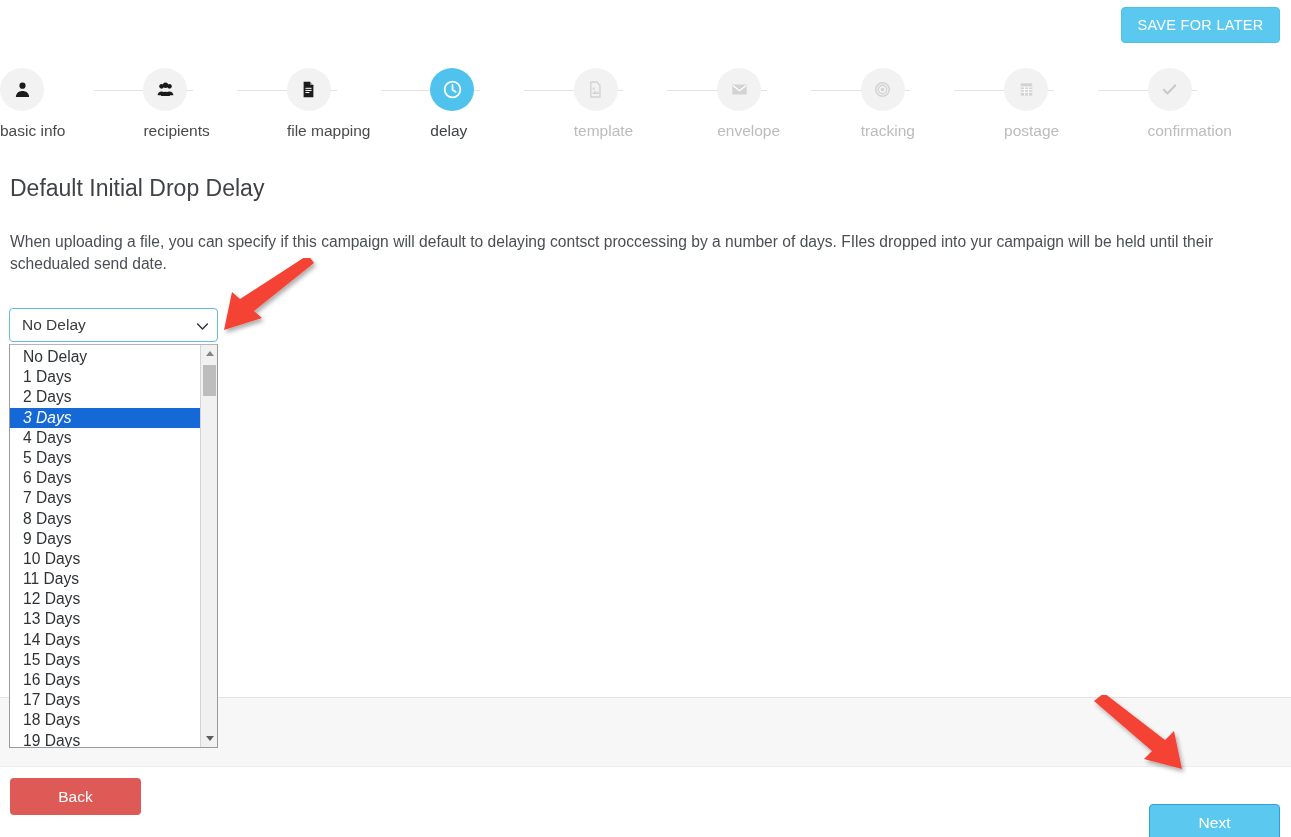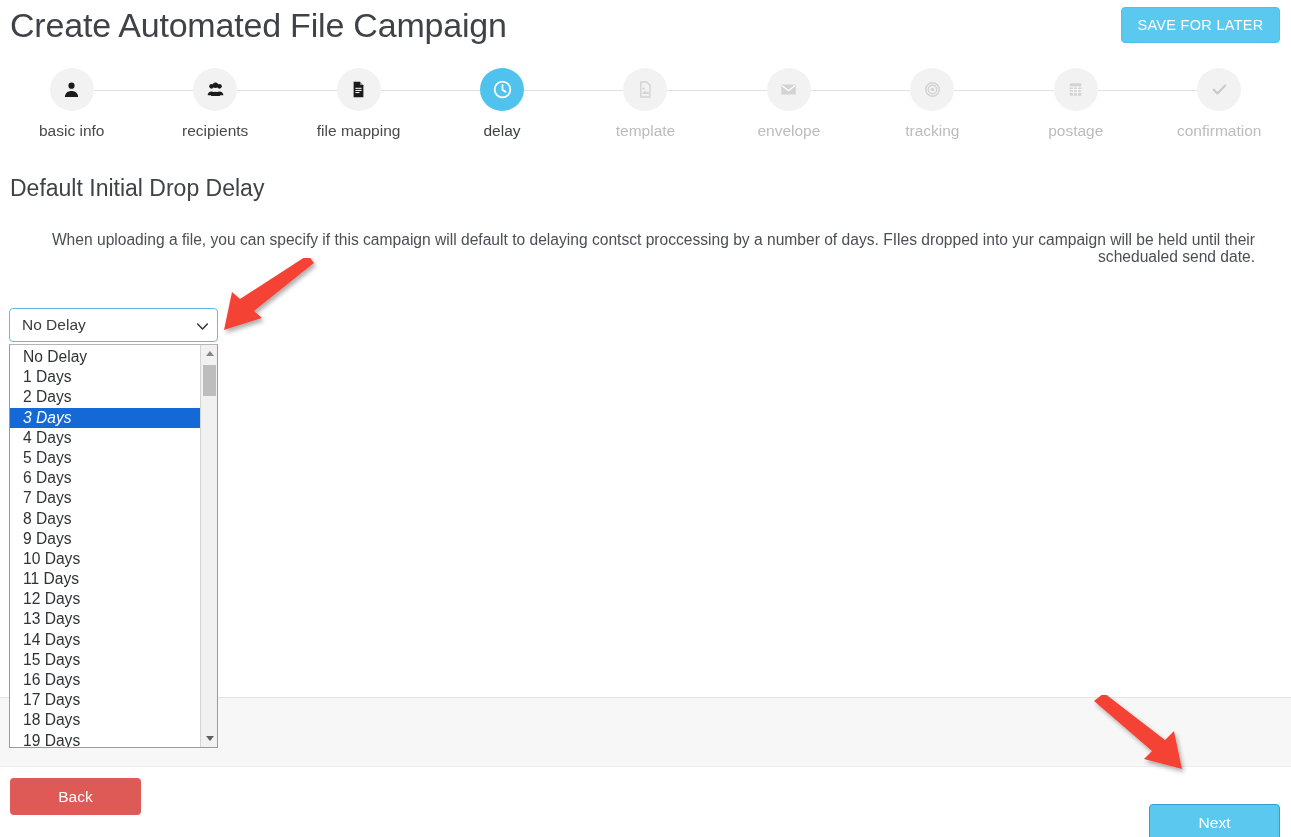--- a/index.html
+++ b/index.html
@@ -45,21 +45,21 @@
     position: absolute;
     left: 0; top: 68px;
     width: 1291px; height: 72px;
     display: flex;
   }
   .step {
     flex: 1 1 0;
     position: relative;
     display: flex;
     flex-direction: column;
-    align-items: center;
+    align-items: flex-start;
   }
   .step .track-l, .step .track-r {
     position: absolute;
     top: 22px;
     height: 1px;
     background: #e2e2e2;
   }
   .step .track-l { left: 0; width: calc(50% - 22px); }
   .step .track-r { right: 0; width: calc(50% - 22px); }
   .step-bubble {
@@ -92,23 +92,22 @@
     left: 10px; top: 175px;
     font-size: 23px;
     font-weight: 400;
     color: #3f4247;
   }
   .section-desc {
     position: absolute;
     left: 10px; top: 231px;
     width: 1245px;
     font-size: 15.6px;
-    line-height: 17px;
+    line-height: 22px;
     color: #4b4f55;
-    text-align: right;
   }
 
   
   .select-box {
     position: absolute;
     left: 9px; top: 308px;
     width: 209px; height: 34px;
     background: #ffffff;
     border: 1px solid #67b8e3;
     border-radius: 4px;
@@ -222,21 +221,20 @@
   
   .annot { position: absolute; pointer-events: none; z-index: 50; }
   #arrow-select { left: 210px; top: 258px; }
   #arrow-next   { left: 1086px; top: 695px; }
 </style>
 </head>
 <body>
 
 <div id="page">
 
-  <div class="page-title">Create Automated File Campaign</div>
   <div class="save-later-btn">SAVE FOR LATER</div>
 
   <div class="stepper" id="stepper">
       <div class="step done">
         <div class="track-r"></div>
         <div class="step-bubble">
           <svg viewBox="0 0 16 16" width="17" height="17" class="icon-dark">
             <circle cx="8" cy="4.4" r="2.9"></circle>
             <path d="M1.8 15c0-3.6 2.8-5.6 6.2-5.6S14.2 11.4 14.2 15z"></path>
           </svg>

